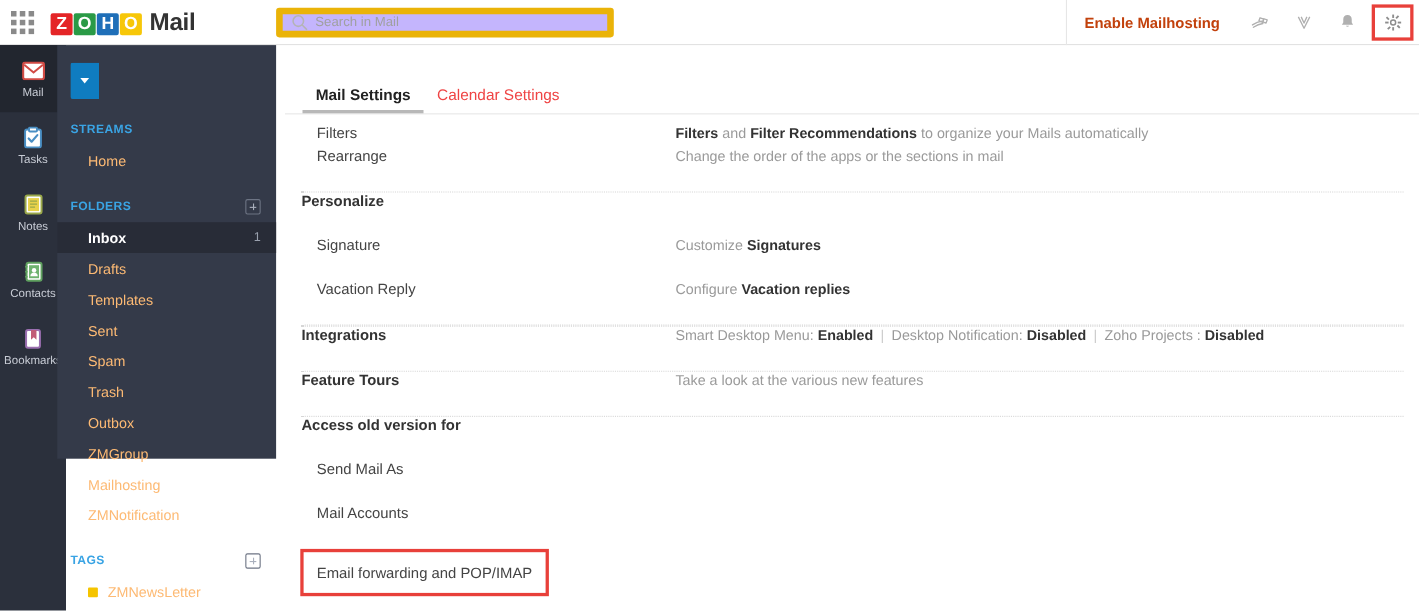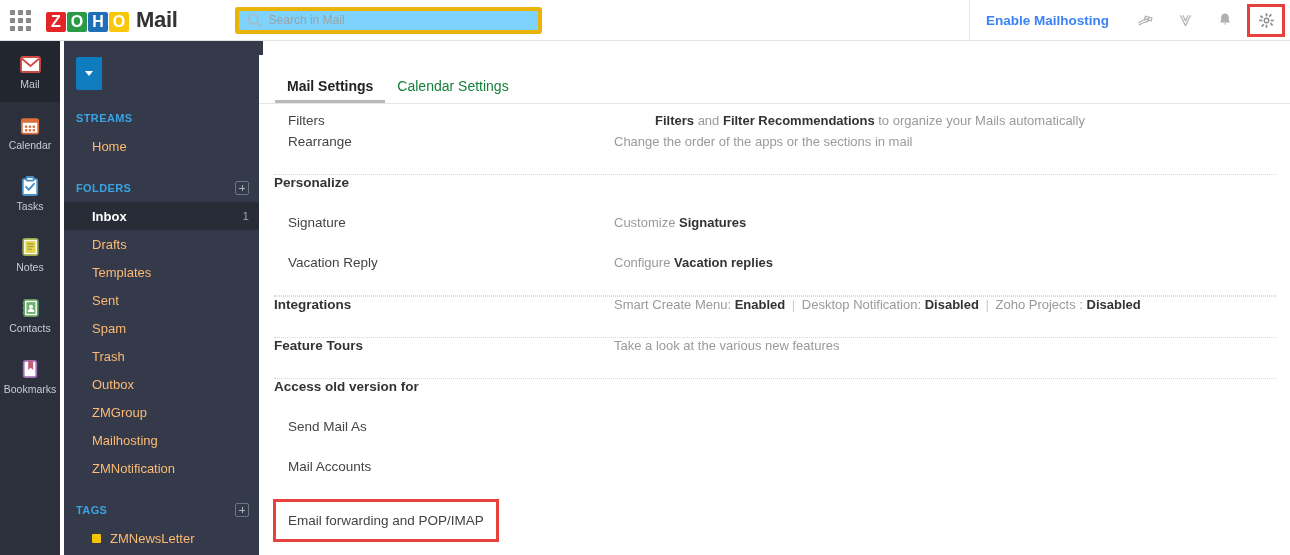--- a/index.html
+++ b/index.html
@@ -39,36 +39,36 @@
   .zoho-logo .o1 { background: #2a9a46; }
   .zoho-logo .h { background: #1f6fb8; }
   .zoho-logo .o2 { background: #f7c708; }
   .brand-name {
     font-size: 22px; font-weight: bold; color: #333; margin-left: 6px;
     letter-spacing: -0.3px;
   }
 
   .search-wrap { margin-left: 57px; }
   .search-box {
-    width: 307px; height: 27px; border: 4px solid #eab308; border-radius: 3px;
-    background: #7dd3fc; display: flex; align-items: center; padding: 0 8px;
+    width: 307px; height: 27px; border: 6px solid #eab308; border-radius: 3px;
+    background: #c4b5fd; display: flex; align-items: center; padding: 0 8px; margin-left: 16px;
   }
   .search-box svg { flex: 0 0 auto; }
   .search-input {
     border: none; outline: none; background: transparent;
     font-family: "Liberation Sans", sans-serif; font-size: 12px;
     color: #333; margin-left: 7px; width: 250px;
   }
   .search-input::placeholder { color: #a0a0a0; }
 
   .top-right {
     margin-left: auto; display: flex; align-items: center; height: 41px;
   }
   .mailhosting {
-    color: #3b82f6; font-size: 13.5px; font-weight: bold;
+    color: #c2410c; font-size: 13.5px; font-weight: bold;
     padding: 0 16px; cursor: pointer; white-space: nowrap;
     border-left: 1px solid #e6e6e6; line-height: 41px; height: 41px;
   }
   .ticon {
     width: 40px; height: 41px; display: flex; align-items: center;
     justify-content: center; cursor: pointer;
   }
   .gear-highlight {
     border: 3px solid #e8403a; width: 38px; height: 33px;
     display: flex; align-items: center; justify-content: center;
@@ -86,21 +86,21 @@
     color: #c7cbd4; font-size: 10.5px; gap: 3px;
   }
   .rail-item.active { background: #22262f; }
   .rail-ico {
     width: 22px; height: 22px; display: flex;
     align-items: center; justify-content: center;
   }
 
   
   .sidebar {
-    position: absolute; left: 64px; top: 41px; width: 199px; height: 514px;
+    position: absolute; left: 52px; top: 41px; width: 199px; height: 376px;
     background: #343a49; color: #cdd2dc;
   }
   .newmail-row { padding: 16px 15px 0 12px; }
   .newmail {
     display: flex; height: 33px; border-radius: 2px; overflow: hidden;
     cursor: pointer;
   }
   .newmail .caret {
     width: 26px; background: #0f7cc0; display: flex;
     align-items: center; justify-content: center;
@@ -141,21 +141,21 @@
   
   .main {
     position: absolute; left: 259px; top: 55px;
     width: 1031px; height: 514px; background: #fff; overflow: hidden;
   }
   .tabs {
     display: flex; align-items: flex-end; height: 48px;
     padding-left: 16px; gap: 0;
   }
   .tab {
-    font-size: 14px; color: #15803d; padding: 0 12px 9px 12px;
+    font-size: 14px; color: #ef4444; padding: 0 12px 9px 12px;
     cursor: pointer; position: relative;
   }
   .tab.active { font-weight: bold; color: #222; }
   .tab.active::after {
     content: ""; position: absolute; left: 0; right: 0; bottom: 0;
     height: 3px; background: #b8b8b8;
   }
   .settings-list { border-top: 1px solid #e7e7e7; }
 
   .row {
@@ -168,21 +168,21 @@
   }
   .row.group .name {
     font-weight: bold; color: #333; padding-left: 15px; font-size: 13.5px;
   }
   .row .desc { font-size: 13px; color: #9a9a9a; padding-right: 20px; }
   .row .desc b { color: #333; font-weight: bold; }
   .row .desc .sep { color: #cccccc; padding: 0 3px; }
   .divider {
     border-top: 1px dotted #d6d6d6; margin: 0 14px 0 15px;
   }
-  .row.clipped { min-height: 30px; align-items: flex-end; padding-bottom: 6px; gap: 41px; }
+  .row.clipped { min-height: 30px; align-items: flex-end; padding-bottom: 6px; }
 
   .hl-box {
     border: 3px solid #e8403a; display: inline-flex; align-items: center;
     height: 43px; padding: 0 12px 0 12px; margin-left: 14px;
   }
   .hl-box .name { padding-left: 0; width: auto; flex: 0 0 auto; }
 </style>
 </head>
 <body>
 
@@ -271,37 +271,20 @@
   <div class="rail-item active">
     <span class="rail-ico">
       <svg width="21" height="17" viewBox="0 0 22 18">
         <rect x="1" y="1" width="20" height="16" rx="2" fill="#fff" stroke="#d14b45" stroke-width="2"></rect>
         <path d="M2 3 L11 10.5 L20 3" fill="none" stroke="#d14b45" stroke-width="2"></path>
       </svg>
     </span>
     <span>Mail</span>
   </div>
 
-  <div class="rail-item">
-    <span class="rail-ico">
-      <svg width="20" height="19" viewBox="0 0 22 20">
-        <rect x="2" y="3" width="18" height="16" rx="2" fill="#fff" stroke="#d9703c" stroke-width="2"></rect>
-        <rect x="2" y="3" width="18" height="4" fill="#d9703c"></rect>
-        <g fill="#d9703c">
-          <rect x="5.5" y="10" width="2.6" height="2.6"></rect>
-            <rect x="9.7" y="10" width="2.6" height="2.6"></rect>
-          <rect x="13.9" y="10" width="2.6" height="2.6"></rect>
-            <rect x="5.5" y="14" width="2.6" height="2.6"></rect>
-          <rect x="9.7" y="14" width="2.6" height="2.6"></rect>
-            <rect x="13.9" y="14" width="2.6" height="2.6"></rect>
-        </g>
-      </svg>
-    </span>
-    <span>Calendar</span>
-  </div>
 
   <div class="rail-item">
     <span class="rail-ico">
       <svg width="18" height="20" viewBox="0 0 20 22">
         <rect x="2" y="3" width="16" height="18" rx="2" fill="#fff" stroke="#4a8fc4" stroke-width="2"></rect>
         <rect x="6" y="1" width="8" height="4" rx="1" fill="#fff" stroke="#4a8fc4" stroke-width="2"></rect>
         <path d="M5.6 12 L8.6 15.2 L14.4 8.6" fill="none" stroke="#4a8fc4" stroke-width="2.2" stroke-linecap="round" stroke-linejoin="round"></path>
       </svg>
     </span>
     <span>Tasks</span>
@@ -440,21 +423,21 @@
         <div class="desc"><span>Customize </span><b>Signatures</b></div>
       </div>
       <div class="row">
         <div class="name">Vacation Reply</div>
         <div class="desc"><span>Configure </span><b>Vacation replies</b></div>
       </div>
       <div class="divider"></div>
       <div class="divider"></div>
       <div class="row group">
         <div class="name">Integrations</div>
-        <div class="desc"><span>Smart Create Menu: </span><b>Enabled</b><span class="sep"> | </span><span>Desktop Notification: </span><b>Disabled</b><span class="sep"> | </span><span>Zoho Projects : </span><b>Disabled</b></div>
+        <div class="desc"><span>Smart Desktop Menu: </span><b>Enabled</b><span class="sep"> | </span><span>Desktop Notification: </span><b>Disabled</b><span class="sep"> | </span><span>Zoho Projects : </span><b>Disabled</b></div>
       </div>
       <div class="divider"></div>
       <div class="row group">
         <div class="name">Feature Tours</div>
         <div class="desc"><span>Take a look at the various new features</span></div>
       </div>
       <div class="divider"></div>
       <div class="row group">
         <div class="name">Access old version for</div>
       </div>

